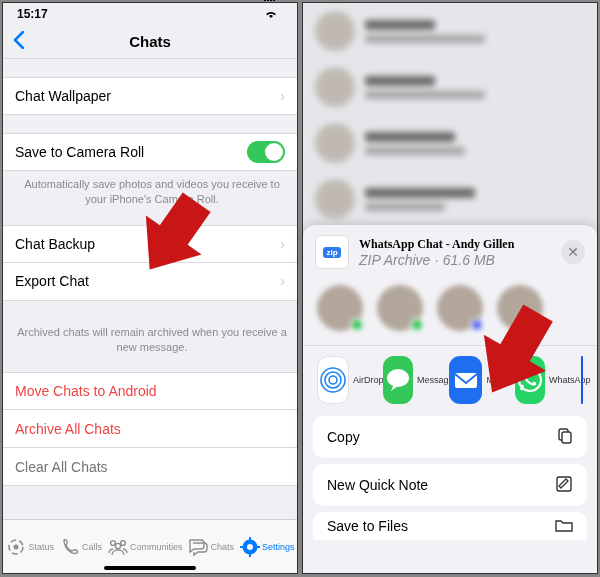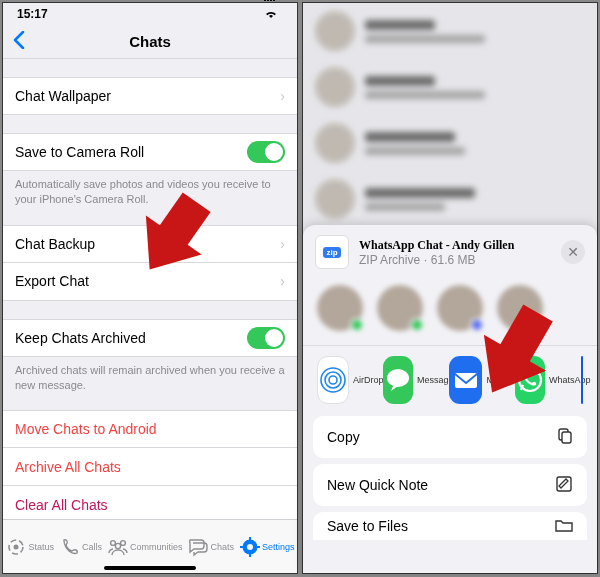--- a/index.html
+++ b/index.html
@@ -11,30 +11,30 @@
   
   .statusbar { height: 22px; display: flex; justify-content: space-between; align-items: center; padding: 0 14px; font-size: 12px; font-weight: 600; background: #efeff4; }
   .statusbar .right { display: flex; align-items: center; gap: 4px; flex-direction: column; }
   .battery { background: #34c759; color: #fff; font-size: 9px; padding: 1px 4px; border-radius: 6px; font-weight: 700; }
 
   
   .navhead { height: 34px; position: relative; display: flex; align-items: center; justify-content: center; background: #efeff4; border-bottom: 1px solid #d9d9dd; }
   .navhead .back { position: absolute; left: 10px; color: #007aff; font-size: 20px; line-height: 1; }
   .navhead .title { font-size: 15px; font-weight: 600; }
 
-  .scroll { height: calc(100% - 22px - 34px - 54px); overflow: hidden; }
+  .scroll { height: calc(100% - 22px - 34px - 54px); overflow: hidden; text-align: center; }
   .group { margin-top: 18px; }
   .cell { background: #fff; border-top: 1px solid #d9d9dd; border-bottom: 1px solid #d9d9dd; height: 38px; display: flex; align-items: center; padding: 0 12px; font-size: 14px; position: relative; }
   .cell + .cell { border-top: none; }
   .chev { position: absolute; right: 12px; color: #c7c7cc; font-size: 14px; }
   .toggle { position: absolute; right: 12px; width: 38px; height: 22px; background: #34c759; border-radius: 11px; }
   .toggle::after { content: ""; position: absolute; right: 2px; top: 2px; width: 18px; height: 18px; background: #fff; border-radius: 50%; }
   .footnote { font-size: 11px; color: #8a8a8e; padding: 6px 8px 0 12px; line-height: 1.35; }
   .link-blue { color: #ef4444; }
-  .link-red { color: #be185d; }
+  .link-red { color: #737373; }
 
   
   .tabbar { position: absolute; bottom: 0; left: 0; right: 0; height: 54px; background: #f8f8f8; border-top: 1px solid #d0d0d4; display: flex; justify-content: space-around; align-items: center; }
   .tab { display: flex; flex-direction: row; align-items: center; gap: 1px; font-size: 9px; color: #8e8e93; }
   .tab.active { color: #007aff; }
   .tab .ico { width: 22px; height: 22px; display:flex; align-items:center; justify-content:center; }
   .home-ind { position: absolute; bottom: 3px; left: 50%; transform: translateX(-50%); width: 92px; height: 4px; background: #000; border-radius: 3px; }
 
   
   .arrow { position: absolute; z-index: 50; pointer-events:none; }
@@ -46,21 +46,21 @@
   .blurrow .txt { flex:1; }
   .blurrow .l1 { height: 10px; background: #555; width: 70px; border-radius: 3px; margin-bottom: 5px; }
   .blurrow .l2 { height: 8px; background: #999; width: 120px; border-radius: 3px; }
 
   
   .sheet { position: absolute; left: 0; right: 0; bottom: 0; top: 222px; background: #f2f2f6; border-top-left-radius: 12px; border-top-right-radius: 12px; box-shadow: 0 -2px 10px rgba(0,0,0,.15); }
   .sheet-head { display: flex; align-items: center; padding: 10px 12px; gap: 10px; }
   .zipbox { width: 34px; height: 34px; background: #fff; border: 1px solid #ddd; border-radius: 6px; display: flex; align-items: center; justify-content: center; }
   .zipbox .tag { font-size: 8px; background: #2f7bf0; color: #fff; padding: 1px 3px; border-radius: 3px; font-weight:700; }
   .sheet-head .meta .t { font-size: 12px; font-weight: 600; font-family: Liberation Serif, serif; }
-  .sheet-head .meta .s { font-size: 12px; color: #8a8a8e; }
+  .sheet-head .meta .s { font-size: 14px; color: #8a8a8e; font-style: italic; }
   .closex { margin-left: auto; width: 24px; height: 24px; border-radius: 50%; background: #e4e4e8; color: #7a7a7e; display: flex; align-items: center; justify-content: center; font-size: 14px; }
 
   .contacts { display: flex; gap: 14px; padding: 6px 14px 10px 14px; filter: blur(2.5px); }
   .contacts .c { width: 46px; height: 46px; border-radius: 50%; background: #b3a79b; position: relative; }
   .contacts .c .dot { position:absolute; right:-1px; bottom:-1px; width:14px; height:14px; border-radius:50%; background:#34c759; border:2px solid #f2f2f6; }
   .contacts .c .dot.blue { background:#5a6cf0; }
 
   .divider { height: 1px; background: #dcdce0; margin: 4px 0 10px 0; }
 
   .apps { display: flex; gap: 12px; padding: 0 14px 12px 14px; }
@@ -131,24 +131,20 @@
         <span>Chat Backup</span>
         <span class="chev">›</span>
       </div>
       <div class="cell">
         <span>Export Chat</span>
         <span class="chev">›</span>
       </div>
     </div>
 
     <div class="group">
-      <div class="cell">
-        <span>Keep Chats Archived</span>
-        <span class="toggle"></span>
-      </div>
       <div class="footnote">Archived chats will remain archived when you receive a new message.</div>
     </div>
 
     <div class="group">
       <div class="cell link-blue">
         <span>Move Chats to Android</span>
       </div>
       <div class="cell link-blue">
         <span>Archive All Chats</span>
       </div>

